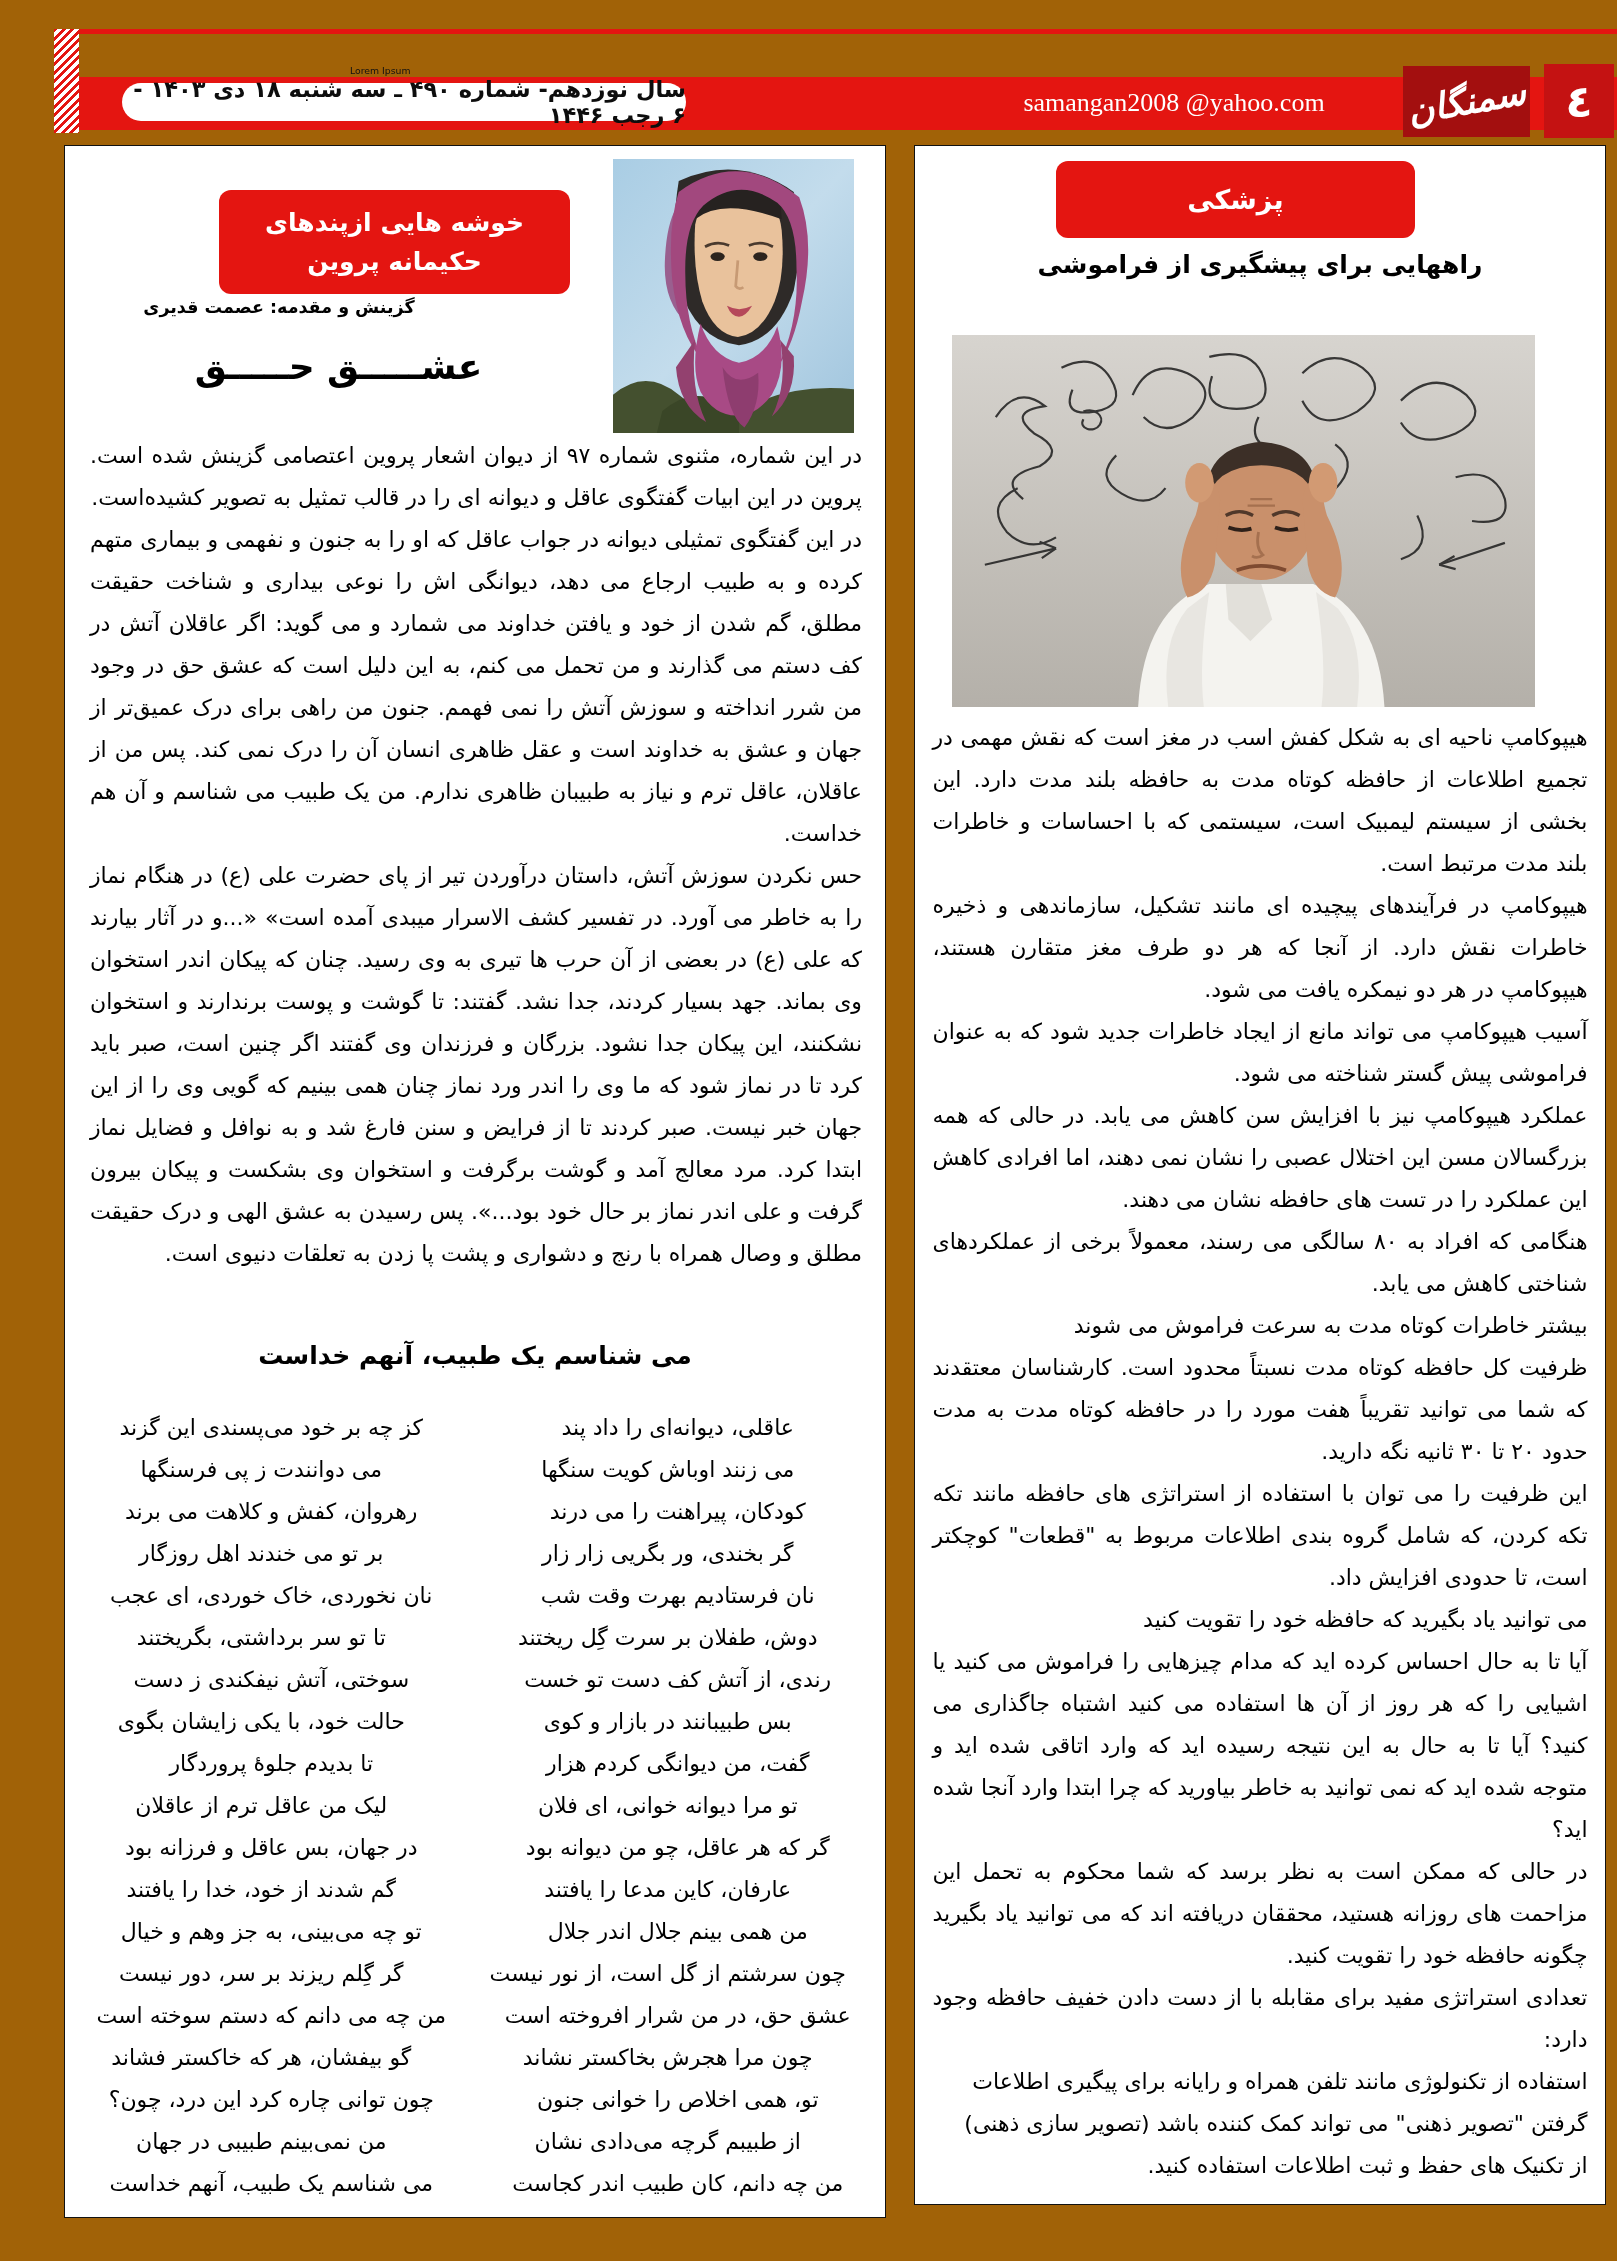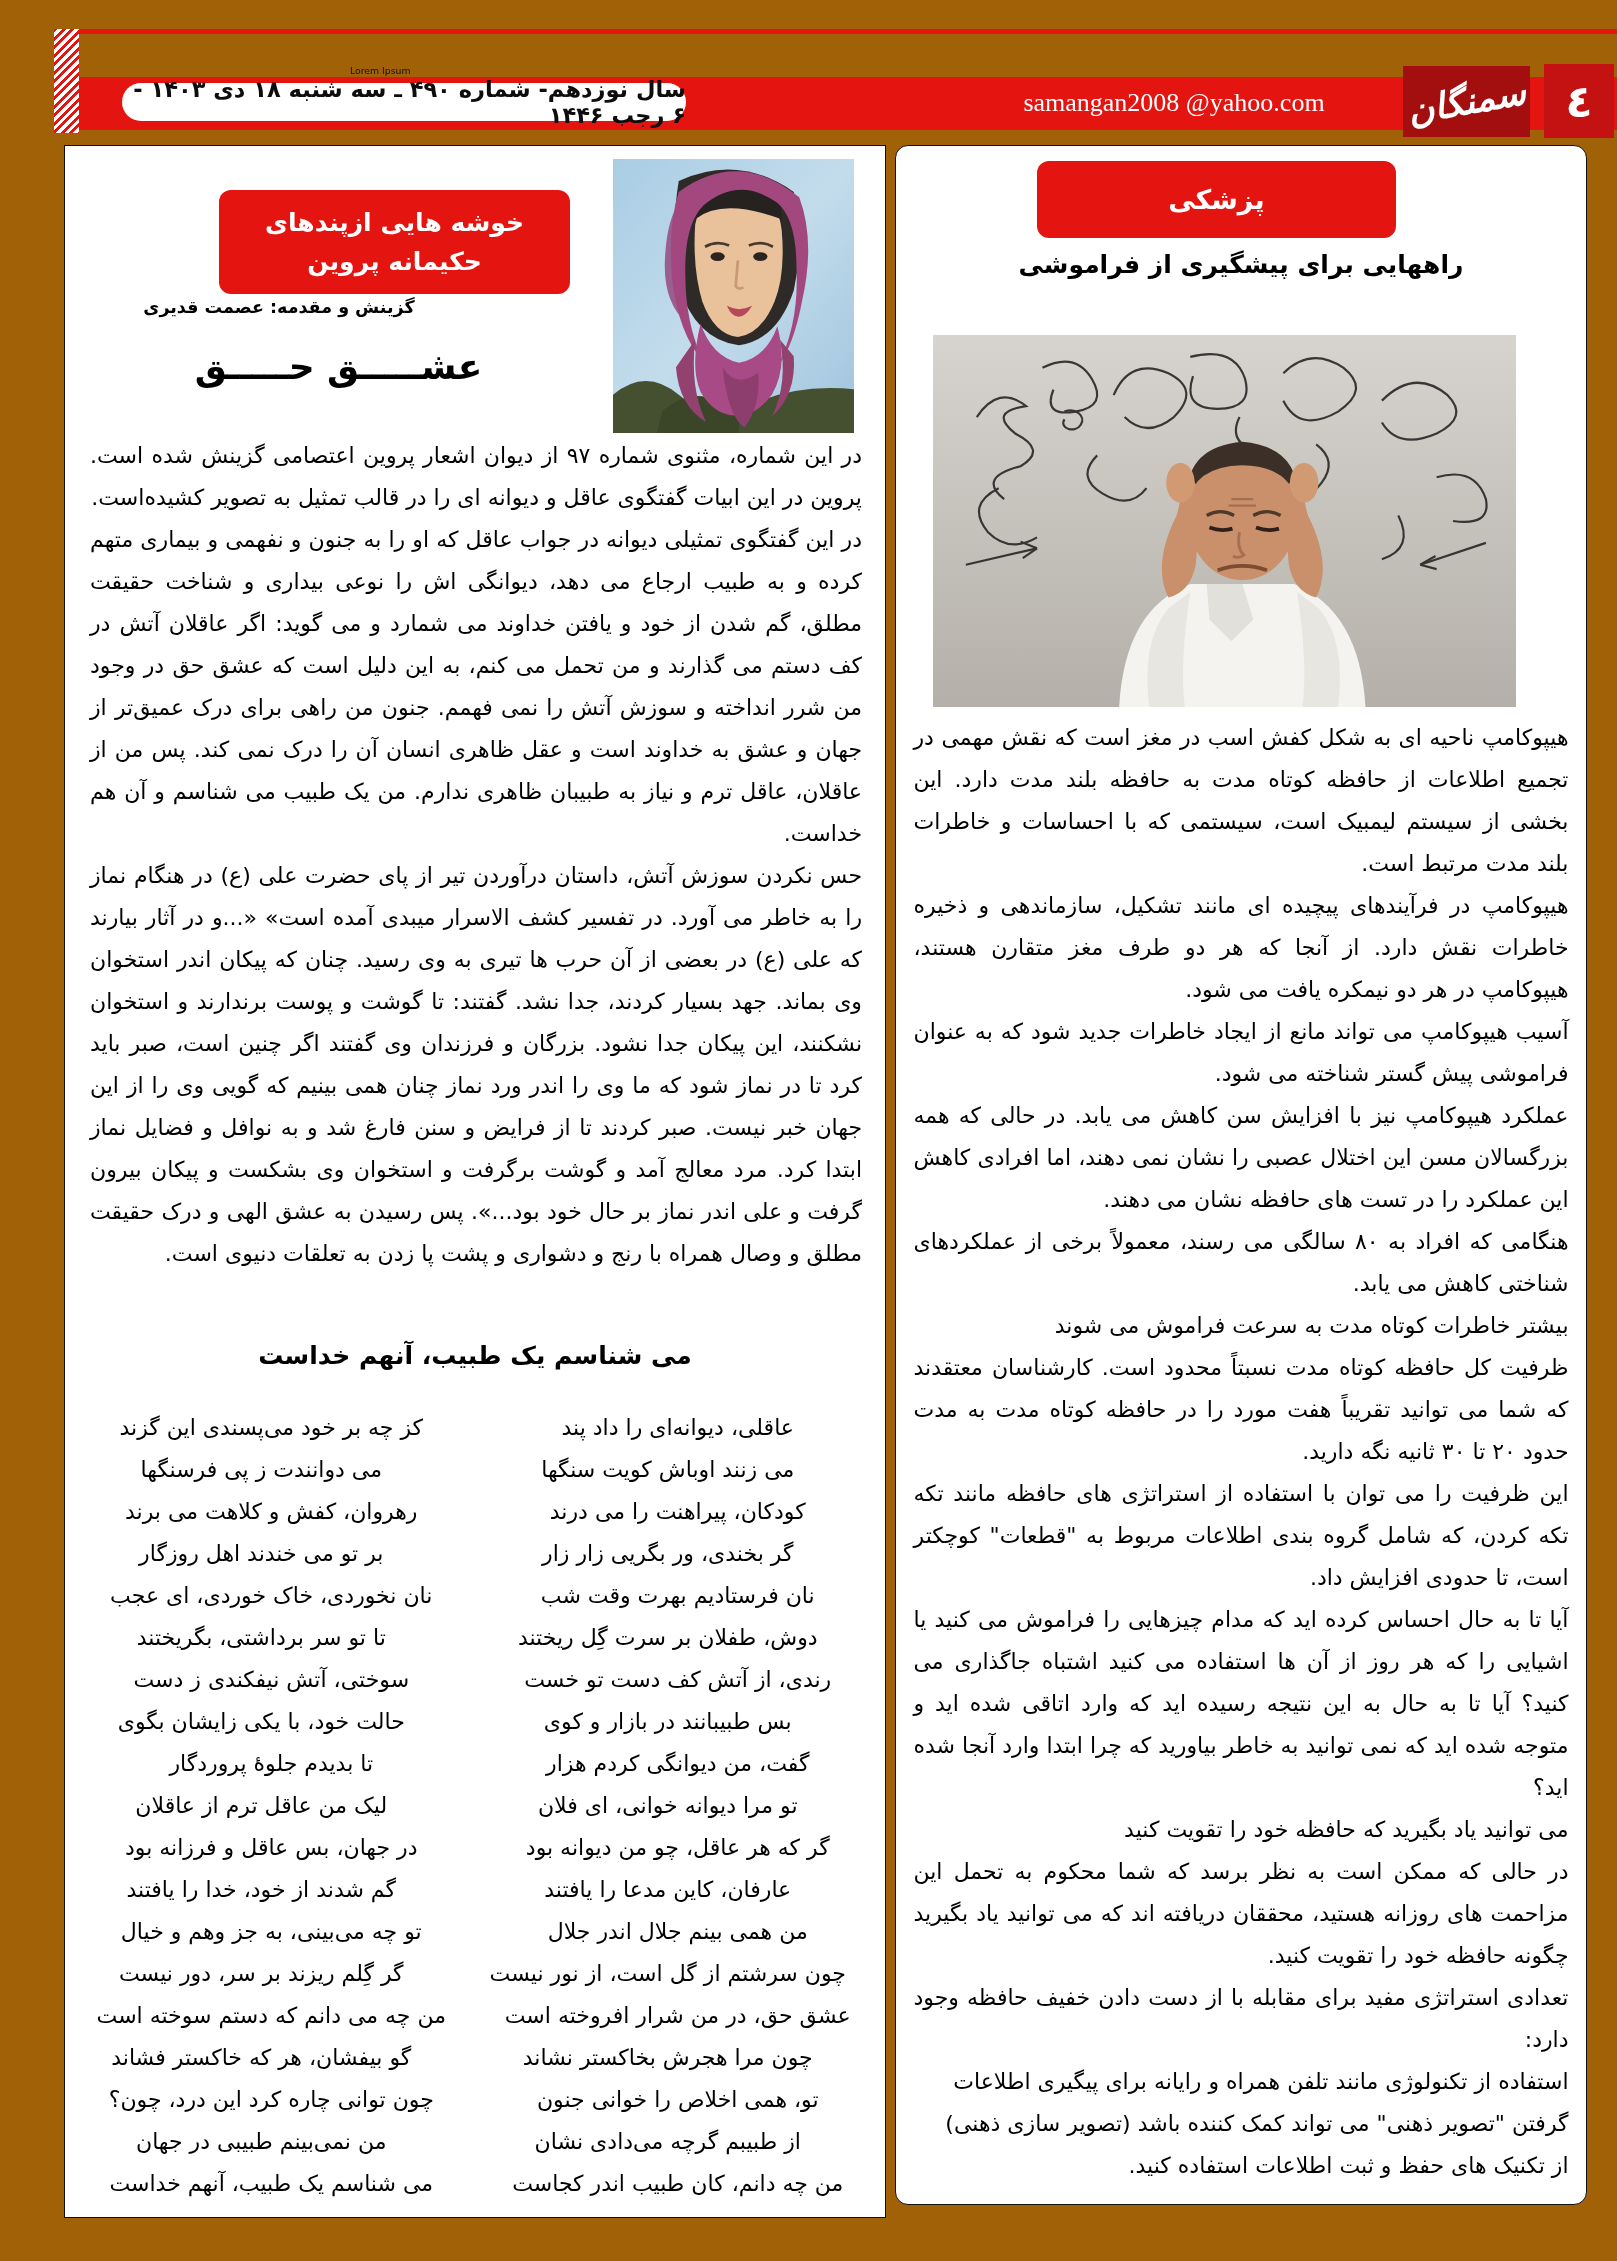--- a/index.html
+++ b/index.html
@@ -17,21 +17,21 @@
   .email{position:absolute;left:956px;top:83px;width:438px;height:39px;display:flex;align-items:center;
          justify-content:center;color:#fff;font-family:"Liberation Serif",serif;font-size:26px;direction:ltr;}
   .logobox{position:absolute;left:1404px;top:66px;width:127px;height:71px;background:#a30f0f;
            display:flex;align-items:center;justify-content:center;overflow:hidden;}
   .logobox span{color:#fff;font-size:36px;font-weight:bold;font-style:italic;transform:rotate(-10deg);}
   .pagenumbox{position:absolute;left:1545px;top:64px;width:70px;height:74px;background:#c41212;
               display:flex;align-items:center;justify-content:center;color:#fff;font-size:45px;font-weight:bold;}
   
   .artbox{position:absolute;background:#fff;border:1.6px solid #111;}
   .leftbox{left:65px;top:145px;width:820px;height:2071px;}
-  .rightbox{left:896px;top:145px;width:690px;height:2058px;border-radius:13px;}
+  .rightbox{left:915px;top:145px;width:690px;height:2058px;}
   .topicbox{position:absolute;background:var(--red);border-radius:12px;display:flex;flex-direction:column;
             align-items:center;justify-content:center;color:#fff;font-weight:bold;text-align:center;}
   .lt-topic{left:154px;top:44px;width:351px;height:104px;font-size:25px;line-height:39px;}
   .rt-topic{left:141px;top:15px;width:359px;height:77px;font-size:27px;}
   .byline{position:absolute;left:33px;top:151px;width:362px;text-align:center;font-weight:bold;font-size:17.5px;color:#000;}
   .bigtitle{position:absolute;left:82px;top:200px;width:383px;text-align:center;font-weight:bold;font-size:36px;color:#000;}
   .rt-title{position:absolute;left:0;top:104px;width:100%;text-align:center;font-weight:bold;font-size:25px;color:#000;}
   .bodytext{position:absolute;color:#000;font-size:22px;line-height:42px;text-align:justify;}
   .bodytext p{margin:0;}
   .lt-body{left:25px;top:289px;width:772px;}
@@ -245,22 +245,22 @@
 
     <div class="bodytext rt-body">
         <p>هیپوکامپ ناحیه ای به شکل کفش اسب در مغز است که نقش مهمی در تجمیع اطلاعات از حافظه کوتاه مدت به حافظه بلند مدت دارد. این بخشی از سیستم لیمبیک است، سیستمی که با احساسات و خاطرات بلند مدت مرتبط است.</p>
         <p>هیپوکامپ در فرآیندهای پیچیده ای مانند تشکیل، سازماندهی و ذخیره خاطرات نقش دارد. از آنجا که هر دو طرف مغز متقارن هستند، هیپوکامپ در هر دو نیمکره یافت می شود.</p>
         <p>آسیب هیپوکامپ می تواند مانع از ایجاد خاطرات جدید شود که به عنوان فراموشی پیش گستر شناخته می شود.</p>
         <p>عملکرد هیپوکامپ نیز با افزایش سن کاهش می یابد. در حالی که همه بزرگسالان مسن این اختلال عصبی را نشان نمی دهند، اما افرادی کاهش این عملکرد را در تست های حافظه نشان می دهند.</p>
         <p>هنگامی که افراد به ۸۰ سالگی می رسند، معمولاً برخی از عملکردهای شناختی کاهش می یابد.</p>
         <p>بیشتر خاطرات کوتاه مدت به سرعت فراموش می شوند</p>
         <p>ظرفیت کل حافظه کوتاه مدت نسبتاً محدود است. کارشناسان معتقدند که شما می توانید تقریباً هفت مورد را در حافظه کوتاه مدت به مدت حدود ۲۰ تا ۳۰ ثانیه نگه دارید.</p>
         <p>این ظرفیت را می توان با استفاده از استراتژی های حافظه مانند تکه تکه کردن، که شامل گروه بندی اطلاعات مربوط به "قطعات" کوچکتر است، تا حدودی افزایش داد.</p>
+        <p>می توانید یاد بگیرید که حافظه خود را تقویت کنید</p>
         <p>آیا تا به حال احساس کرده اید که مدام چیزهایی را فراموش می کنید یا اشیایی را که هر روز از آن ها استفاده می کنید اشتباه جاگذاری می کنید؟ آیا تا به حال به این نتیجه رسیده اید که وارد اتاقی شده اید و متوجه شده اید که نمی توانید به خاطر بیاورید که چرا ابتدا وارد آنجا شده اید؟</p>
-        <p>می توانید یاد بگیرید که حافظه خود را تقویت کنید</p>
         <p>در حالی که ممکن است به نظر برسد که شما محکوم به تحمل این مزاحمت های روزانه هستید، محققان دریافته اند که می توانید یاد بگیرید چگونه حافظه خود را تقویت کنید.</p>
         <p>تعدادی استراتژی مفید برای مقابله با از دست دادن خفیف حافظه وجود دارد:</p>
         <p>استفاده از تکنولوژی مانند تلفن همراه و رایانه برای پیگیری اطلاعات</p>
         <p>گرفتن "تصویر ذهنی" می تواند کمک کننده باشد (تصویر سازی ذهنی)</p>
         <p>از تکنیک های حفظ و ثبت اطلاعات استفاده کنید.</p>
       </div>
   </div>
 
 </div>
 

